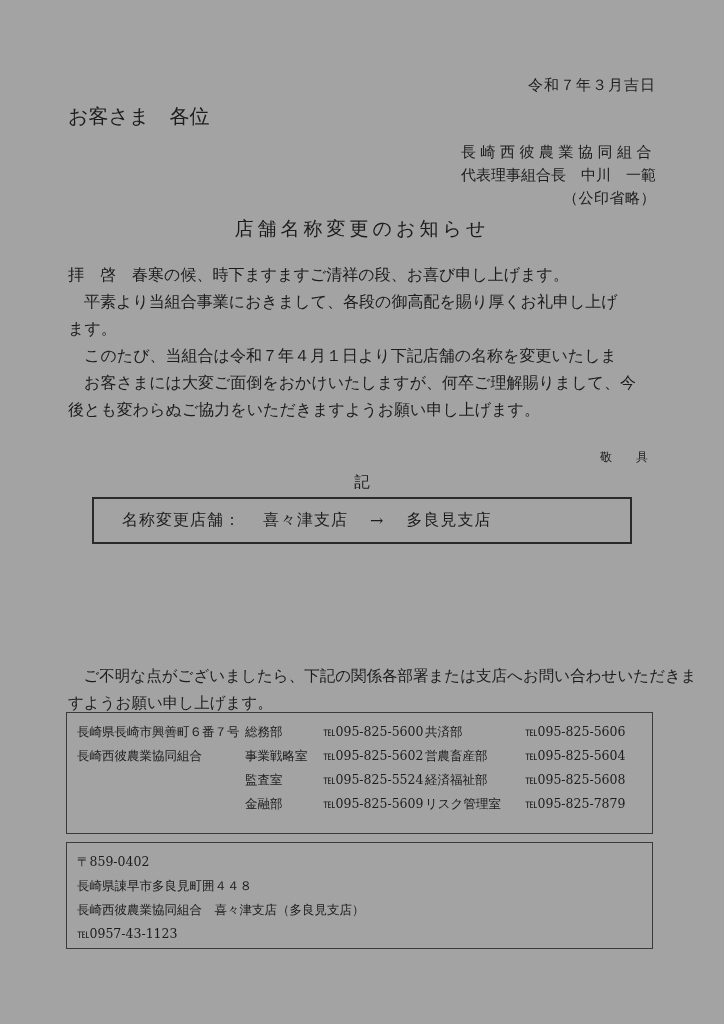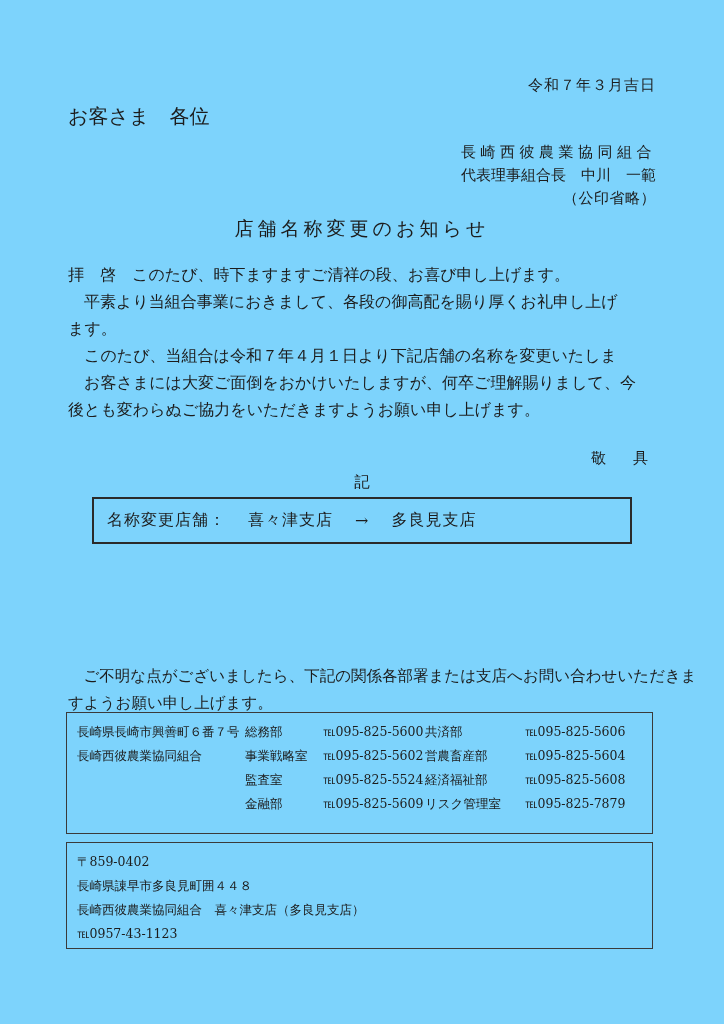--- a/index.html
+++ b/index.html
@@ -1,44 +1,44 @@
 <!DOCTYPE html>
 <html lang="ja"><head>
 <meta charset="utf-8">
 <style>
   * { margin:0; padding:0; box-sizing:border-box; }
   html,body { background:#888; }
   .page {
     position:relative;
     width:724px; height:1024px;
     margin:0 auto;
-    background:#7dd3fc;
+    background:#a3a3a3;
     color:#1c1c1c;
     font-family:"DejaVu Serif","Liberation Serif",serif;
     overflow:hidden;
   }
   .abs { position:absolute; }
   
   .date        { top:76px;  right:68px; font-size:15px; letter-spacing:1px; }
   .recipient   { top:103px; left:68px;  font-size:20px; }
   .sender      { top:141px; right:68px; text-align:right; font-size:15px; line-height:23px; }
   .sender-org  { letter-spacing:4.5px; }
   .seal-note   { letter-spacing:0.5px; }
   
   .doc-title   { top:216px; left:0; width:100%; text-align:center;
                  font-size:19px; letter-spacing:4px; }
   
   .body-text   { top:261px; left:68px; width:592px;
                  font-size:16px; line-height:27px; white-space:nowrap; }
-  .closing     { top:449px; right:70px; font-size:15px; letter-spacing:6px; }
+  .closing     { top:449px; right:70px; font-size:12px; letter-spacing:6px; }
   .notice-marker { top:472px; left:0; width:100%; text-align:center; font-size:15.5px; }
   
   .change-box  { top:497px; left:92px; width:540px; height:47px;
                  border:2px solid #2a2a2a; display:flex; align-items:center;
-                 padding-left:13px; font-size:16px; gap:22px; }
+                 padding-left:28px; font-size:16px; gap:22px; }
   .change-box .part { letter-spacing:1px; }
   
   .contact-note { top:663px; left:68px; width:592px;
                   font-size:15.5px; line-height:27px; white-space:nowrap; }
   
   .info-box    { left:66px; width:587px; border:1.5px solid #3a3a3a;
                  font-size:12.5px; line-height:24px; padding:7px 10px;
                  white-space:nowrap; }
   .ho-box      { top:712px; height:122px; }
   .br-box      { top:842px; height:107px; }
@@ -56,21 +56,21 @@
 
   <div class="abs sender">
     <div class="sender-org">長崎西彼農業協同組合</div>
     <div>代表理事組合長　中川　一範</div>
     <div class="seal-note">（公印省略）</div>
   </div>
 
   <div class="abs doc-title">店舗名称変更のお知らせ</div>
 
   <div class="abs body-text">
-    <div>拝　啓　このたび、時下ますますご清祥の段、お喜び申し上げます。</div>
+    <div>拝　啓　春寒の候、時下ますますご清祥の段、お喜び申し上げます。</div>
     <div>　平素より当組合事業におきまして、各段の御高配を賜り厚くお礼申し上げ</div>
     <div>ます。</div>
     <div>　このたび、当組合は令和７年４月１日より下記店舗の名称を変更いたしま</div>
     <div>　お客さまには大変ご面倒をおかけいたしますが、何卒ご理解賜りまして、今</div>
     <div>後とも変わらぬご協力をいただきますようお願い申し上げます。</div>
   </div>
 
   <div class="abs closing">敬　具</div>
 
   <div class="abs notice-marker">記</div>

